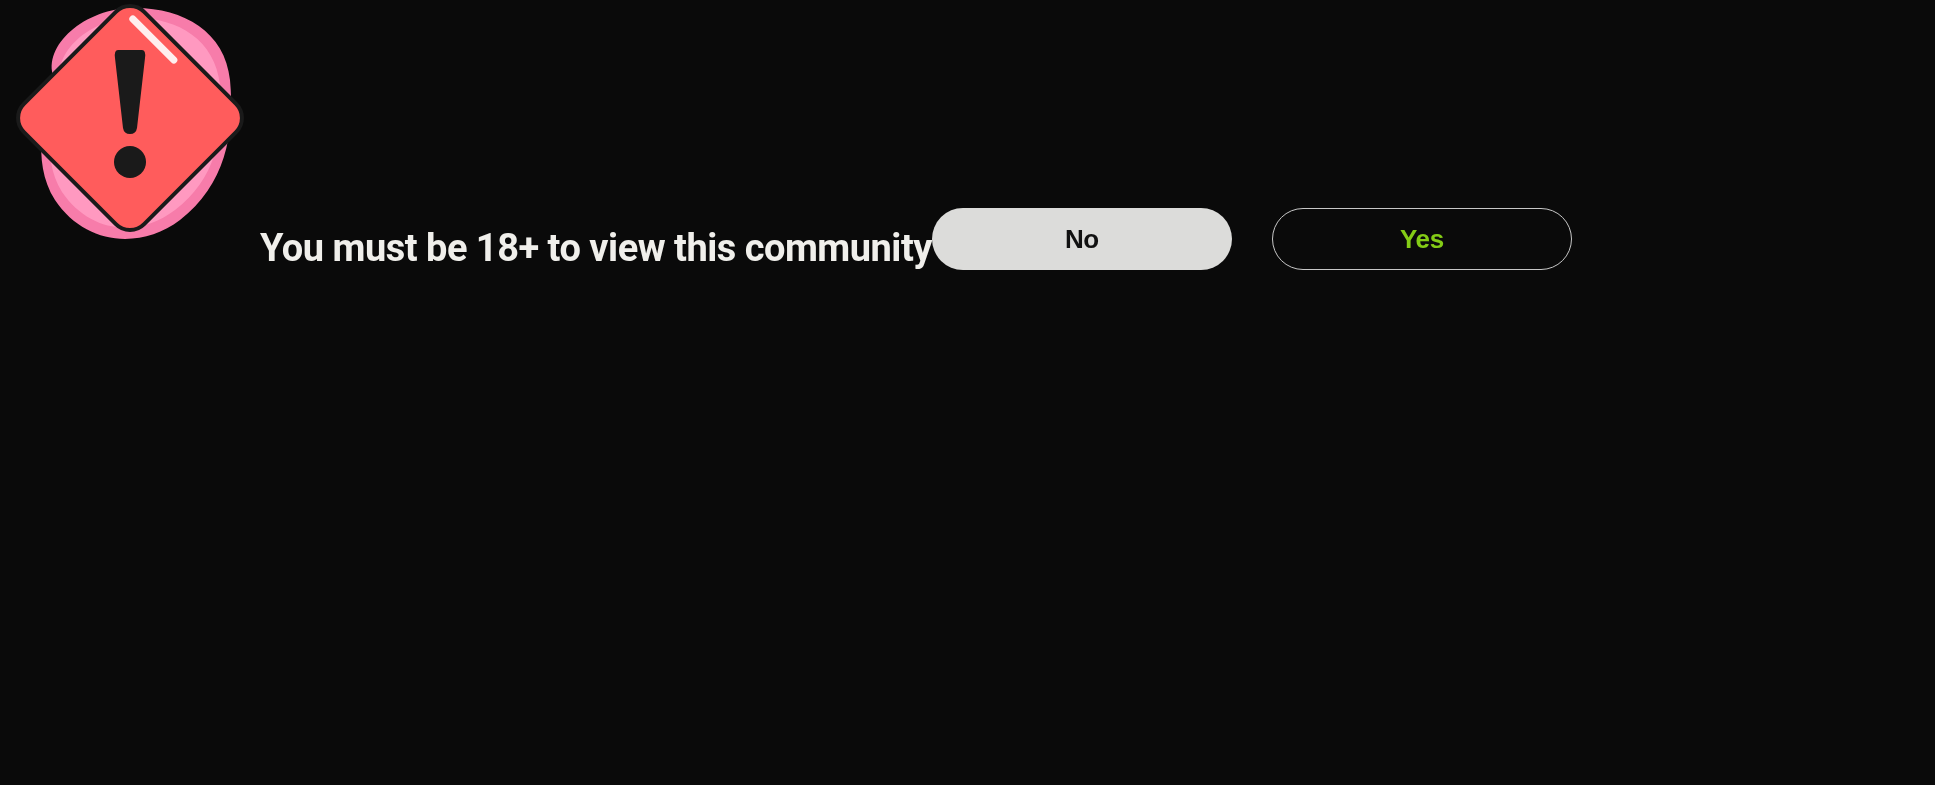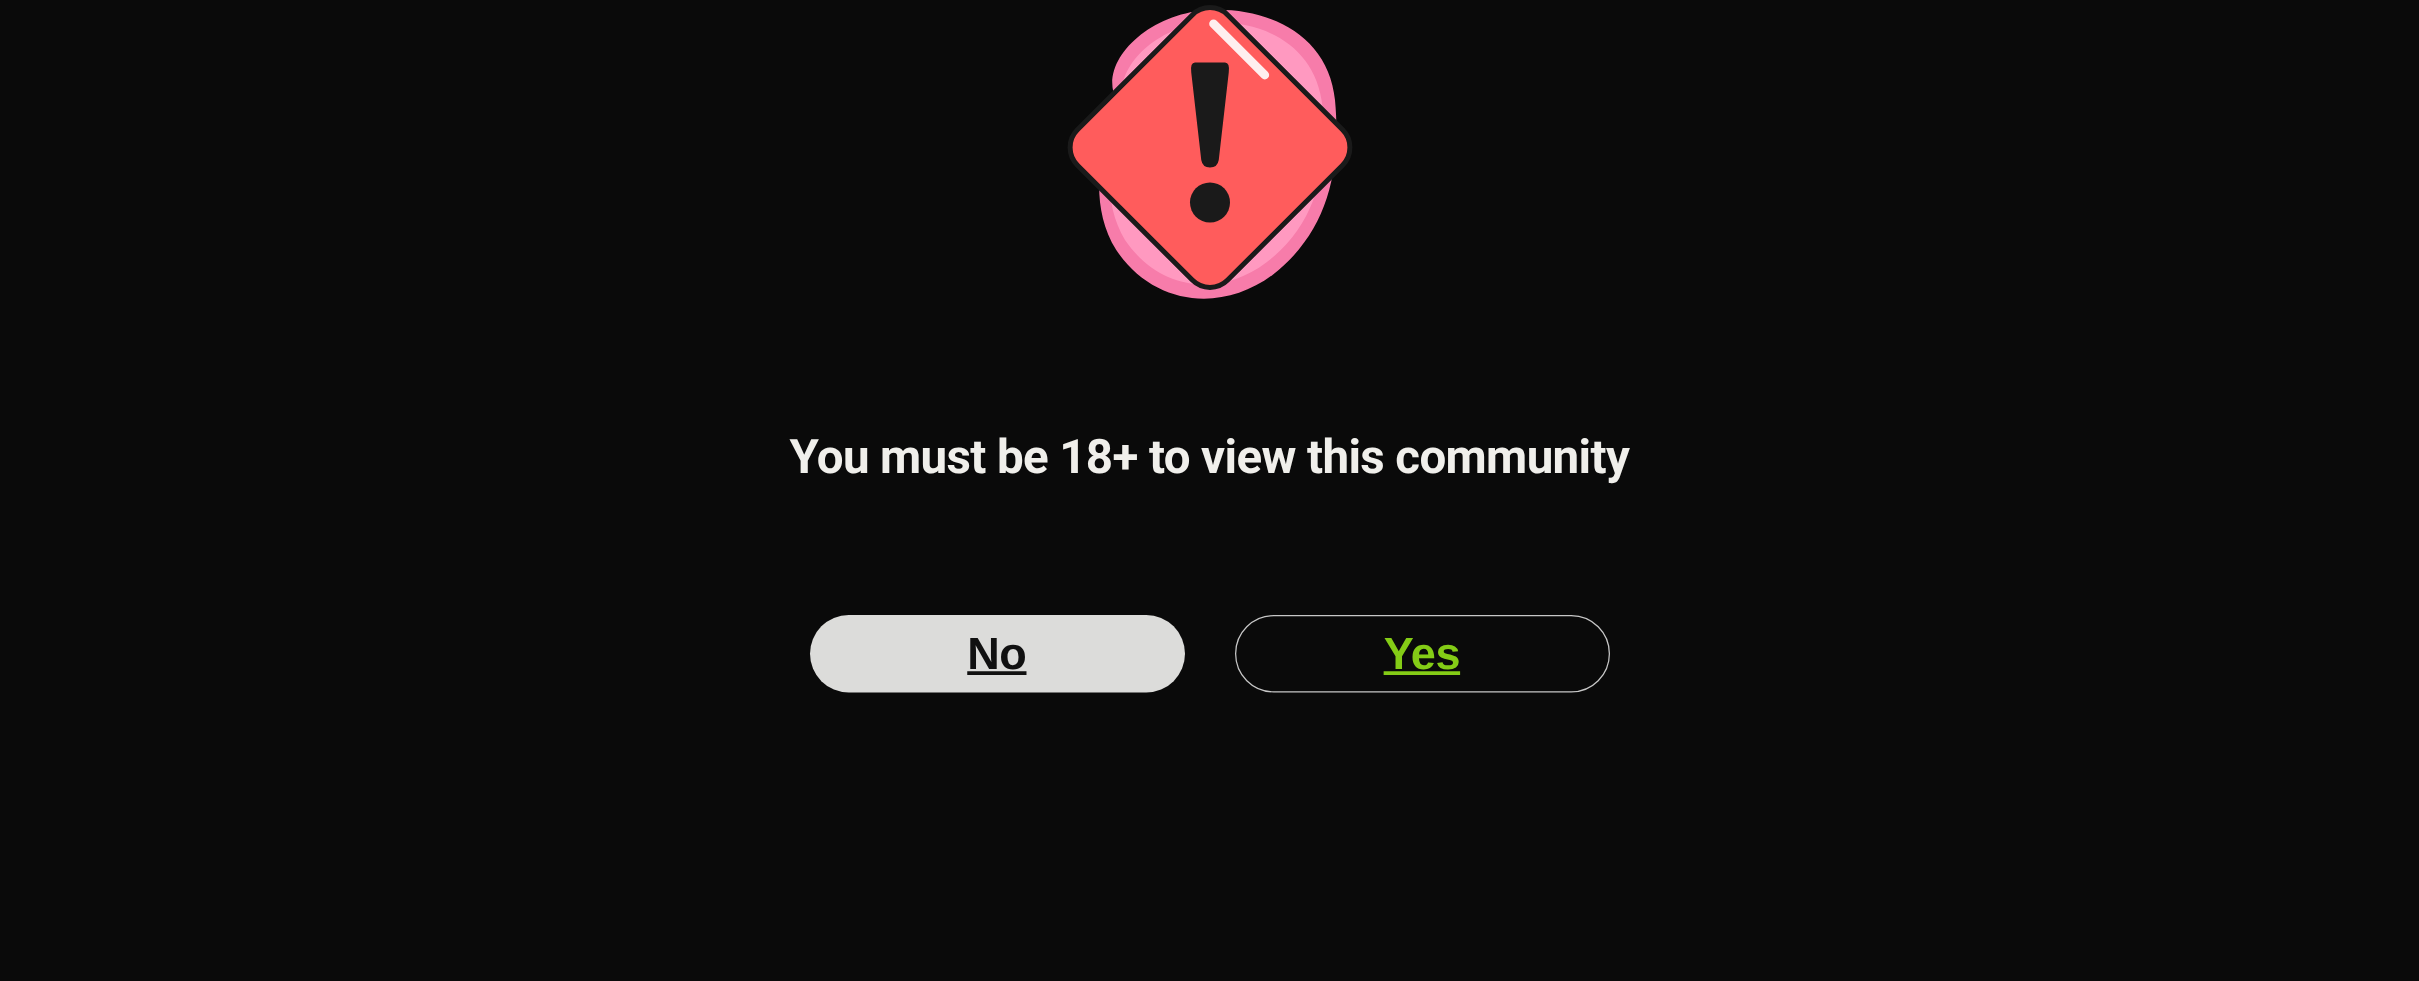--- a/index.html
+++ b/index.html
@@ -14,24 +14,23 @@
       font-family: -apple-system, BlinkMacSystemFont, "Segoe UI", Roboto, Helvetica, Arial, sans-serif;
       display: flex;
       flex-direction: column;
       align-items: center;
       justify-content: flex-start;
       color: #ffffff;
       overflow: hidden;
     }
     .container {
       display: flex;
-      flex-direction: column;
-      align-items: center;
+      flex-direction: row;
+      align-items: flex-end;
       width: 100%;
-      gap: 24px;
     }
     .icon-wrapper {
       margin-top: 0;
       width: 260px;
       height: 270px;
       position: relative;
       display: block;
     }
     .title {
       font-size: 38px;
@@ -56,28 +55,27 @@
       flex-direction: row;
       gap: 40px;
       margin-top: 80px;
       align-items: center;
       justify-content: center;
     }
     .btn {
       width: 300px;
       height: 62px;
       border-radius: 999px;
-      font-size: 36px;
+      font-size: 26px;
       font-weight: 700;
       cursor: pointer;
       display: flex;
       align-items: center;
       justify-content: center;
       letter-spacing: -0.3px;
-      text-decoration: underline;
     }
     .btn-no {
       background-color: #dcdcda;
       color: #111111;
       border: none;
     }
     .btn-yes {
       background-color: transparent;
       color: #84cc16;
       border: 1.5px solid #c7c7c7;

